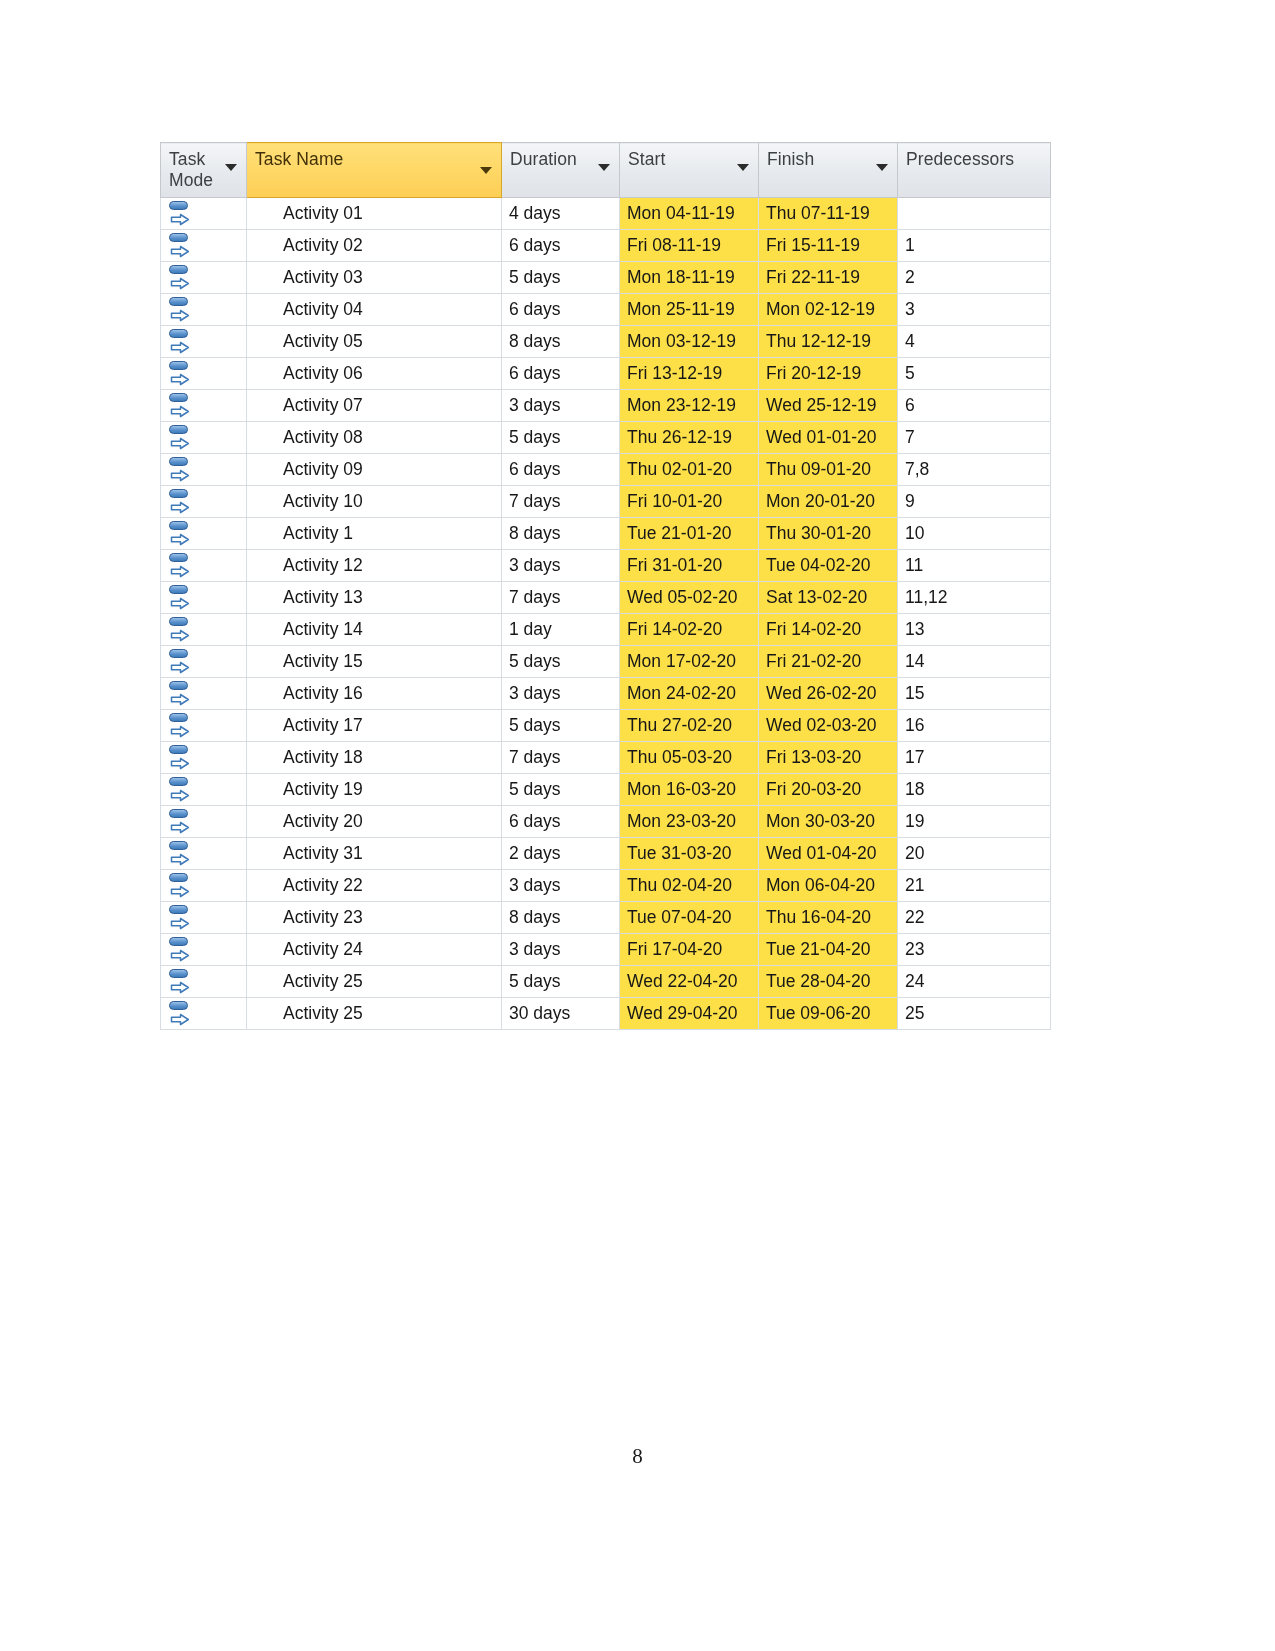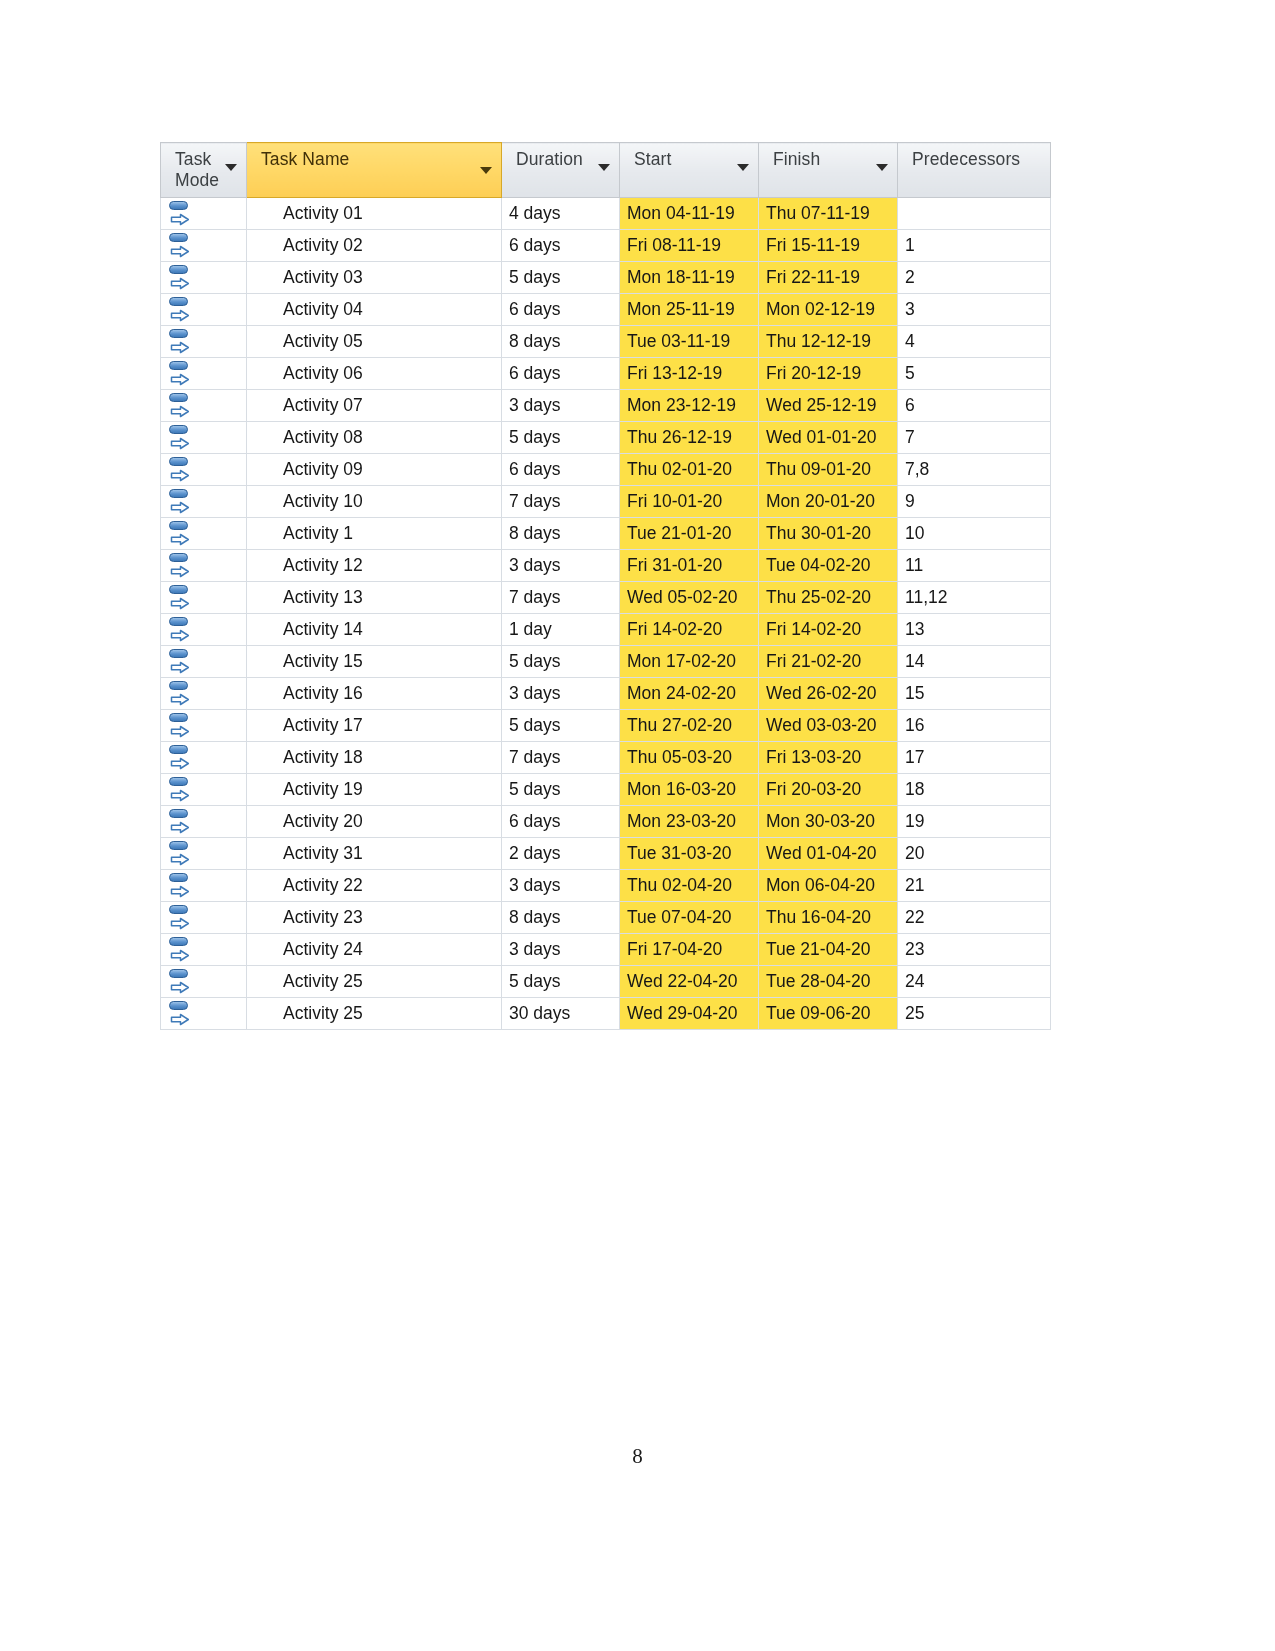--- a/index.html
+++ b/index.html
@@ -58,21 +58,20 @@
     border-color: #d7a828;
     color: #413008;
   }
   .head-inner {
     display: block;
     padding: 6px 28px 0 8px;
     line-height: 21px;
     text-align: left;
     white-space: normal;
     letter-spacing: 0.1px;
-    margin-left: 6px;
   }
   .head-inner.two-line {
     padding-right: 30px;
   }
   .filter-arrow {
     position: absolute;
     right: 9px;
     top: 21px;
     width: 0;
     height: 0;
@@ -268,21 +267,21 @@
               <span class="tm-bar"></span>
               <span class="tm-arrow">
                 <svg width="20" height="13" viewBox="0 0 20 13">
                   <path d="M1.5 4.2 H10.5 V1.5 L18.3 6.5 L10.5 11.5 V8.8 H1.5 Z" fill="#ffffff" stroke="#3f7ab8" stroke-width="1.5" stroke-linejoin="round"></path>
                 </svg>
               </span>
             </span>
           </td>
           <td class="cell-name">Activity 05</td>
           <td>8 days</td>
-          <td class="cell-date">Tue 03-11-19</td>
+          <td class="cell-date">Mon 03-12-19</td>
           <td class="cell-date">Thu 12-12-19</td>
           <td class="cell-pred">4</td>
         </tr>
         <tr>
           <td class="cell-mode">
             <span class="task-mode-icon">
               <span class="tm-bar"></span>
               <span class="tm-arrow">
                 <svg width="20" height="13" viewBox="0 0 20 13">
                   <path d="M1.5 4.2 H10.5 V1.5 L18.3 6.5 L10.5 11.5 V8.8 H1.5 Z" fill="#ffffff" stroke="#3f7ab8" stroke-width="1.5" stroke-linejoin="round"></path>
@@ -405,21 +404,21 @@
               <span class="tm-arrow">
                 <svg width="20" height="13" viewBox="0 0 20 13">
                   <path d="M1.5 4.2 H10.5 V1.5 L18.3 6.5 L10.5 11.5 V8.8 H1.5 Z" fill="#ffffff" stroke="#3f7ab8" stroke-width="1.5" stroke-linejoin="round"></path>
                 </svg>
               </span>
             </span>
           </td>
           <td class="cell-name">Activity 13</td>
           <td>7 days</td>
           <td class="cell-date">Wed 05-02-20</td>
-          <td class="cell-date">Thu 25-02-20</td>
+          <td class="cell-date">Sat 13-02-20</td>
           <td class="cell-pred">11,12</td>
         </tr>
         <tr>
           <td class="cell-mode">
             <span class="task-mode-icon">
               <span class="tm-bar"></span>
               <span class="tm-arrow">
                 <svg width="20" height="13" viewBox="0 0 20 13">
                   <path d="M1.5 4.2 H10.5 V1.5 L18.3 6.5 L10.5 11.5 V8.8 H1.5 Z" fill="#ffffff" stroke="#3f7ab8" stroke-width="1.5" stroke-linejoin="round"></path>
                 </svg>
@@ -473,21 +472,21 @@
               <span class="tm-arrow">
                 <svg width="20" height="13" viewBox="0 0 20 13">
                   <path d="M1.5 4.2 H10.5 V1.5 L18.3 6.5 L10.5 11.5 V8.8 H1.5 Z" fill="#ffffff" stroke="#3f7ab8" stroke-width="1.5" stroke-linejoin="round"></path>
                 </svg>
               </span>
             </span>
           </td>
           <td class="cell-name">Activity 17</td>
           <td>5 days</td>
           <td class="cell-date">Thu 27-02-20</td>
-          <td class="cell-date">Wed 03-03-20</td>
+          <td class="cell-date">Wed 02-03-20</td>
           <td class="cell-pred">16</td>
         </tr>
         <tr>
           <td class="cell-mode">
             <span class="task-mode-icon">
               <span class="tm-bar"></span>
               <span class="tm-arrow">
                 <svg width="20" height="13" viewBox="0 0 20 13">
                   <path d="M1.5 4.2 H10.5 V1.5 L18.3 6.5 L10.5 11.5 V8.8 H1.5 Z" fill="#ffffff" stroke="#3f7ab8" stroke-width="1.5" stroke-linejoin="round"></path>
                 </svg>

